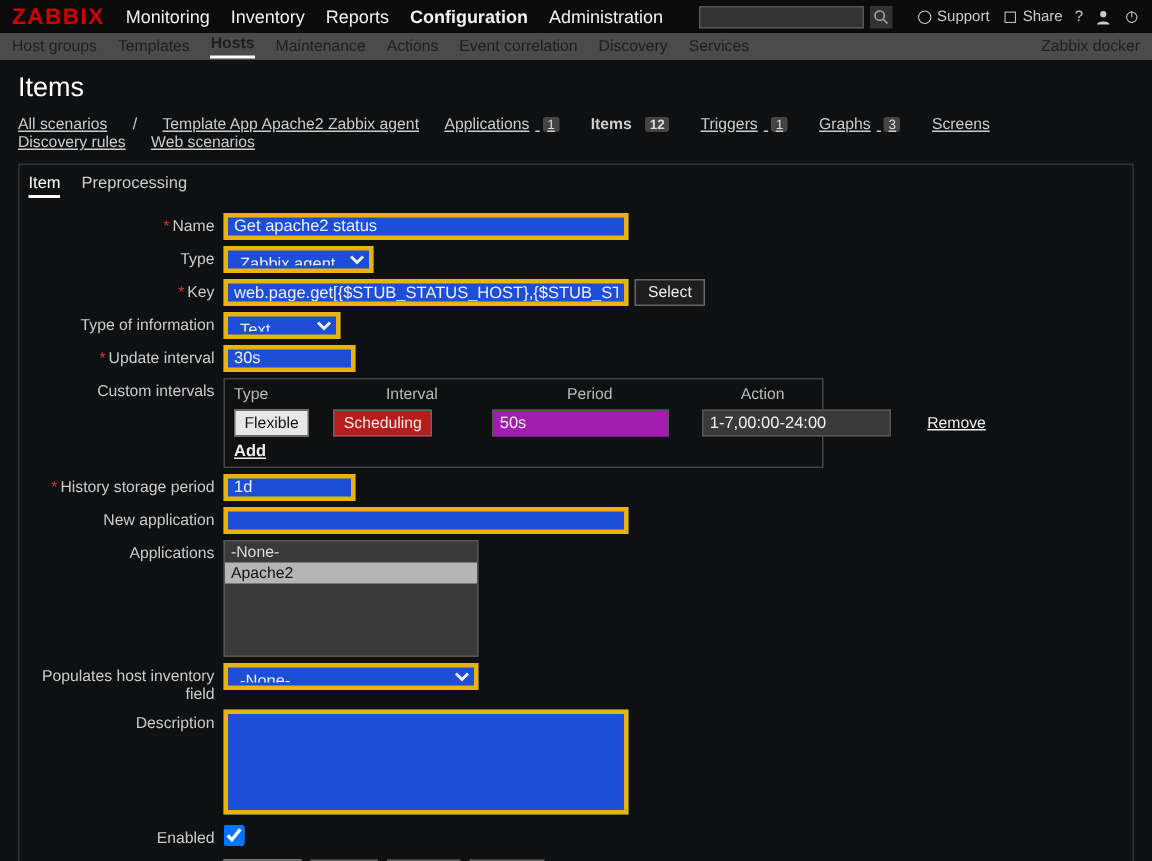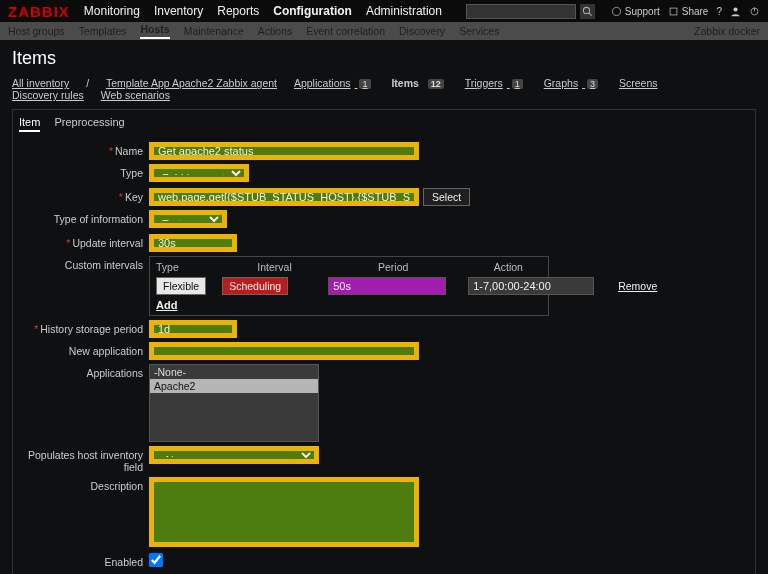--- a/index.html
+++ b/index.html
@@ -33,21 +33,21 @@
   .configbox { border:1px solid #333; padding:4px 6px 10px 6px; }
   .localtabs { display:flex; gap:14px; font-size:11px; margin-bottom:10px; }
   .localtabs .ltab { color:#ccc; padding:2px 0; cursor:pointer; }
   .localtabs .ltab.active { color:#fff; border-bottom:2px solid #fff; }
   
   .frow { display:flex; align-items:flex-start; margin-bottom:4px; }
   .flabel { width:130px; text-align:right; padding-right:6px; padding-top:3px; color:#ccc; font-size:10.5px; }
   .flabel .req { color:#d33; margin-right:2px; }
   .fctl input[type=text],
   .fctl select,
-  .fctl textarea { background:#4d7c0f; border:5px solid #eab308; color:#f0f0f0; font-size:11px; padding:2px 4px; }
+  .fctl textarea { background:#1d4ed8; border:3px solid #eab308; color:#f0f0f0; font-size:11px; padding:2px 4px; }
   .fctl input[type=text] { height:18px; }
   .fctl select { height:18px; }
   .fctl .w270 { width:270px; }
   .fctl .w100 { width:100px; }
   .fctl .w88 { width:88px; }
   .fctl .w78 { width:78px; }
   .fctl .w170 { width:170px; }
   .keygroup { display:flex; gap:4px; }
   .btn { background:#1f1f1f; border:1px solid #666; color:#eee; font-size:10.5px; padding:2px 8px; cursor:pointer; height:18px; }
   .btn.primary { background:#e8e8e8; color:#111; }
@@ -141,21 +141,21 @@
   <span class="sublink">Discovery</span>
   <span class="sublink">Services</span>
   <span class="spacer"></span>
   <span class="right">Zabbix docker</span>
 </div>
 
 <div class="page">
   <h1>Items</h1>
 
   <div class="crumbs">
-    <span class="ctab linkish">All inventory</span>
+    <span class="ctab linkish">All scenarios</span>
     <span class="ctab plain">/</span>
     <span class="ctab linkish">Template App Apache2 Zabbix agent</span>
     <span class="ctab linkish"><span>Applications</span> <span class="badge">1</span></span>
     <span class="ctab plain" style="color:#fff;font-weight:bold"><span>Items</span> <span class="badge">12</span></span>
     <span class="ctab linkish"><span>Triggers</span> <span class="badge">1</span></span>
     <span class="ctab linkish"><span>Graphs</span> <span class="badge">3</span></span>
     <span class="ctab linkish">Screens</span>
     <span class="ctab linkish">Discovery rules</span>
     <span class="ctab linkish">Web scenarios</span>
   </div>

